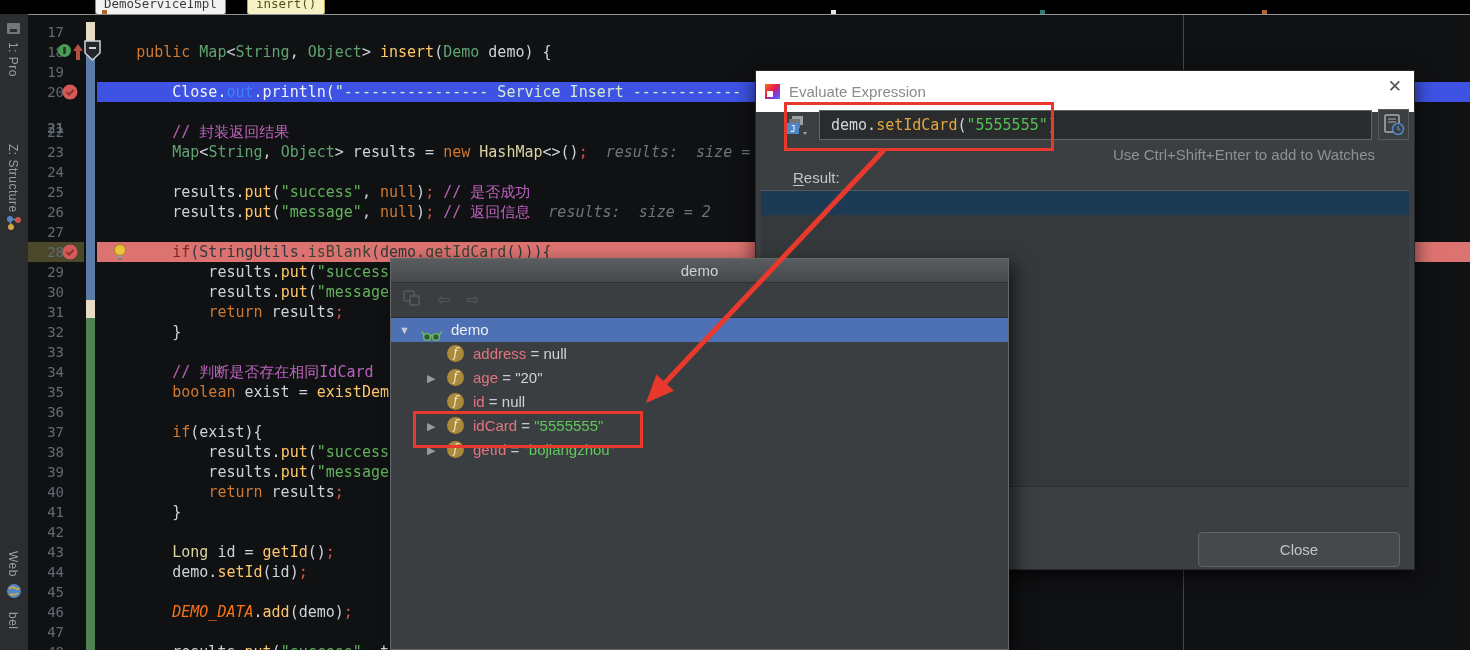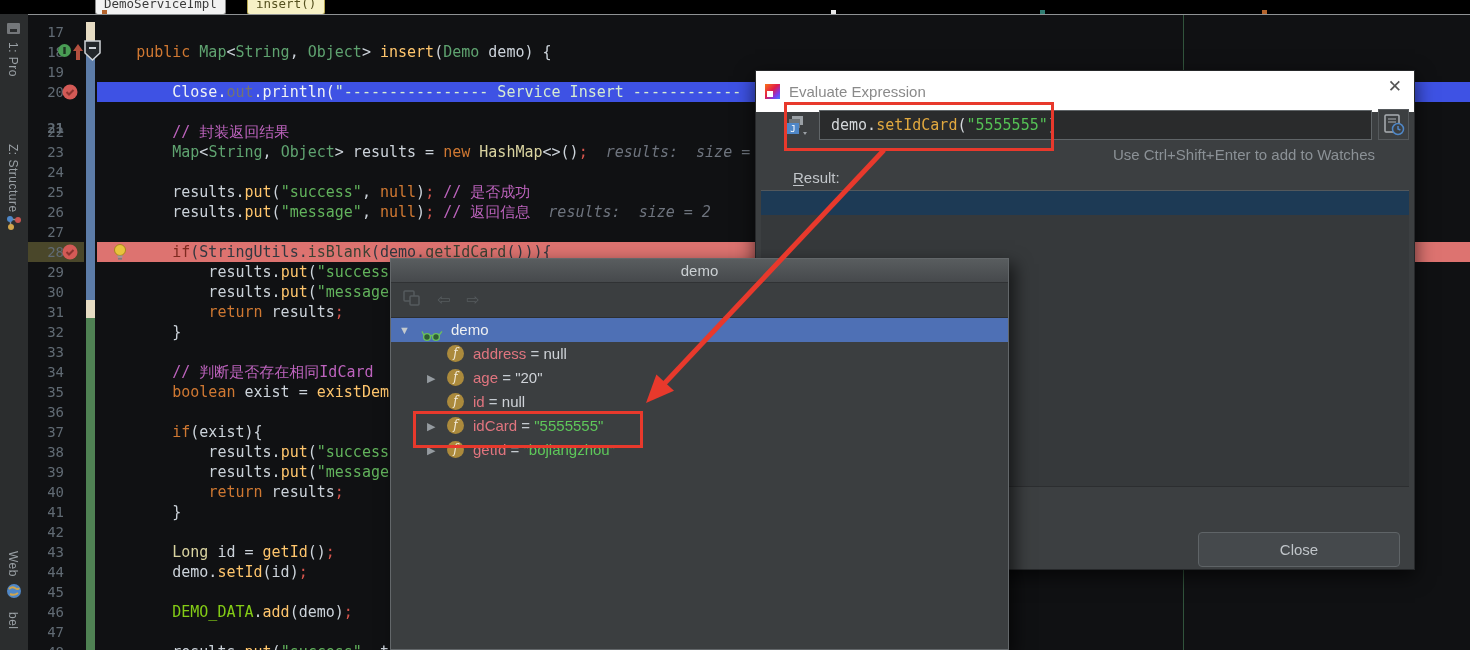--- a/index.html
+++ b/index.html
@@ -29,22 +29,22 @@
   .numbg{position:absolute;left:0;width:56px;top:0;bottom:0;background:#4a472a;}
   .lnum{position:absolute;left:6px;width:30px;text-align:right;font-family:"DejaVu Sans Mono",monospace;
         font-size:14px;line-height:20px;color:#616b74;}
   .ltext{position:absolute;left:72px;top:0;white-space:pre;font-family:"DejaVu Sans Mono",monospace;
          font-size:15px;line-height:20px;}
   .vcs{position:absolute;left:58px;width:9px;z-index:2;}
   .margin-line{position:absolute;left:1155px;top:0;width:1px;height:636px;background:#31543c;}
 
   .tk-plain{color:#ccd3da}.tk-kw{color:#cf7832}.tk-type{color:#5fa370}.tk-type2{color:#d9d3a0}
   .tk-method{color:#ffc66d}.tk-string{color:#62b35c}.tk-comment{color:#bd63bd}.tk-semi{color:#d5554d}
-  .tk-hint{color:#6e747e;font-style:italic}.tk-static{color:#84cc16;}
-  .tk-hlp{color:#f0f3f5}.tk-hlf{color:#737373}.tk-hls{color:#d6ecd2}
+  .tk-hint{color:#6e747e;font-style:italic}.tk-static{color:#f97316;font-style:italic}
+  .tk-hlp{color:#f0f3f5}.tk-hlf{color:#3b82f6}.tk-hls{color:#d6ecd2}
   .tk-d28{color:#313840}.tk-k28{color:#7e2a20}.tk-m28{color:#3c4234}
 
   .gut-ic{position:absolute;top:1px;}
 
   
   .popup{position:absolute;left:390px;top:258px;width:619px;height:392px;background:#3b3e40;
          border:1px solid #63676a;box-sizing:border-box;z-index:10;box-shadow:6px 6px 16px rgba(0,0,0,.6);}
   .pp-title{height:23px;line-height:23px;text-align:center;font-size:15px;color:#cbd0d3;
             background:linear-gradient(#595d5f,#46494c);border-bottom:1px solid #303234;}
   .pp-toolbar{height:34px;border-bottom:1px solid #2d2f31;display:flex;align-items:center;padding-left:12px;gap:16px;}

